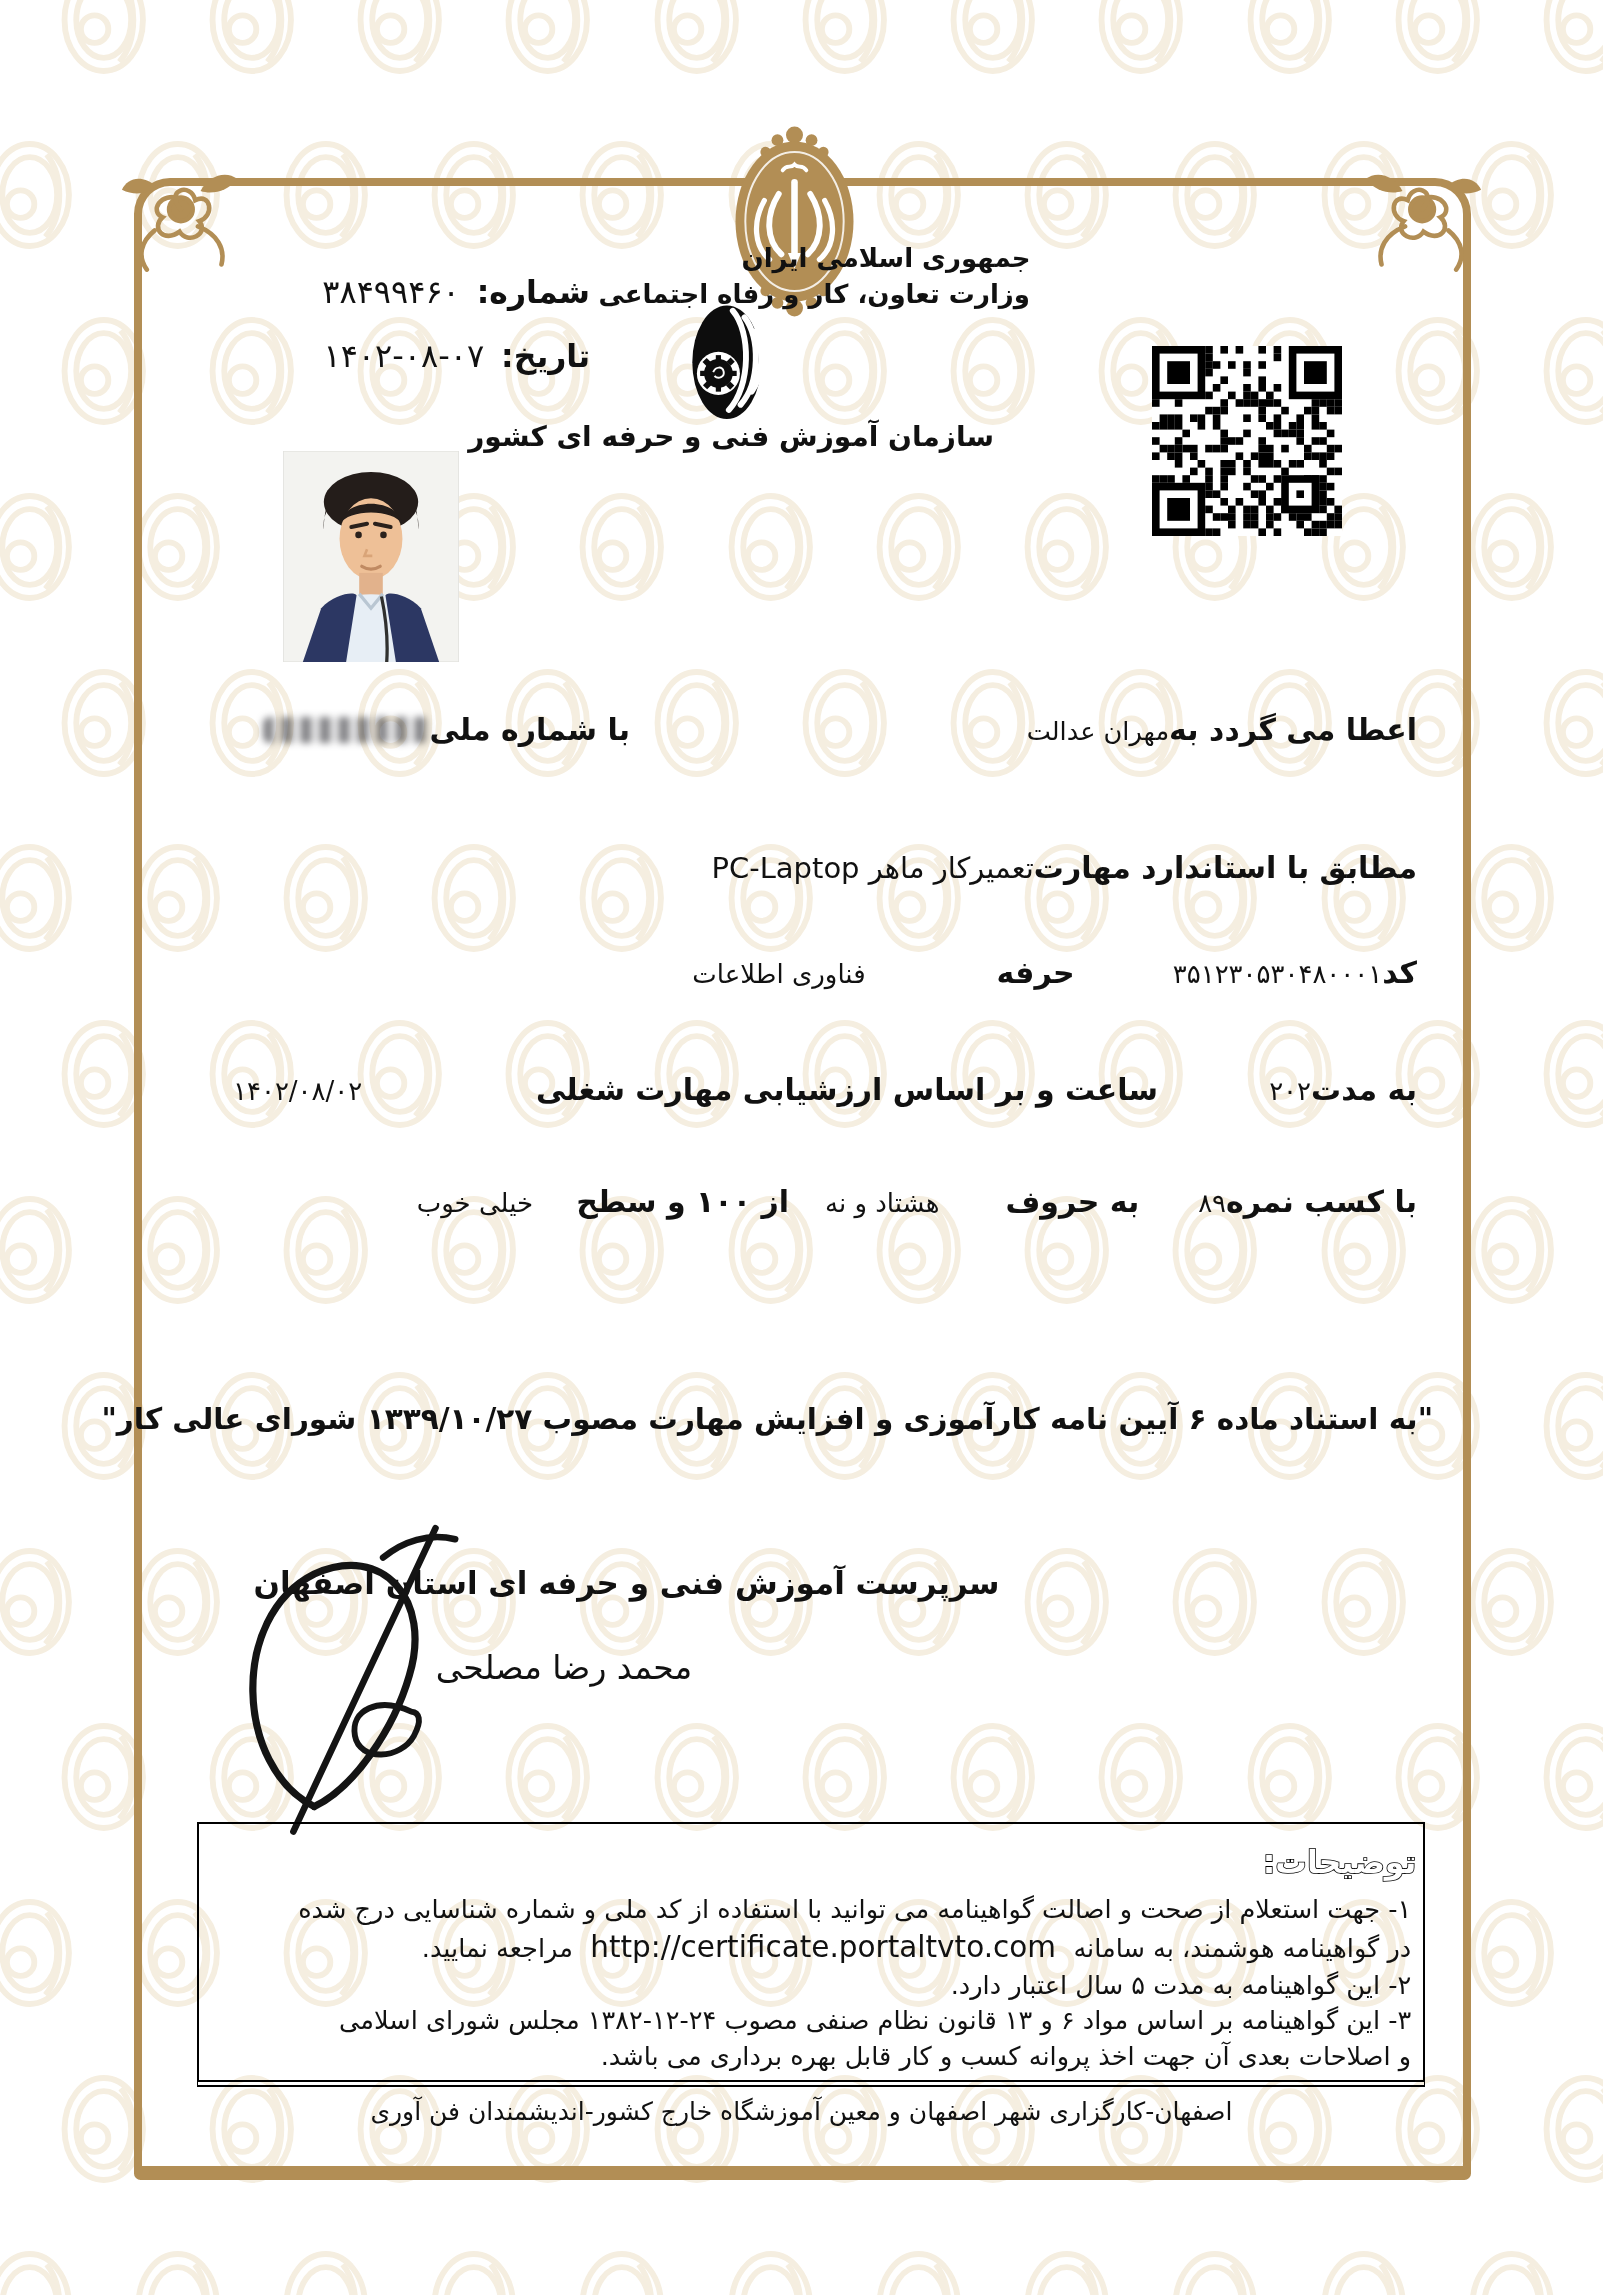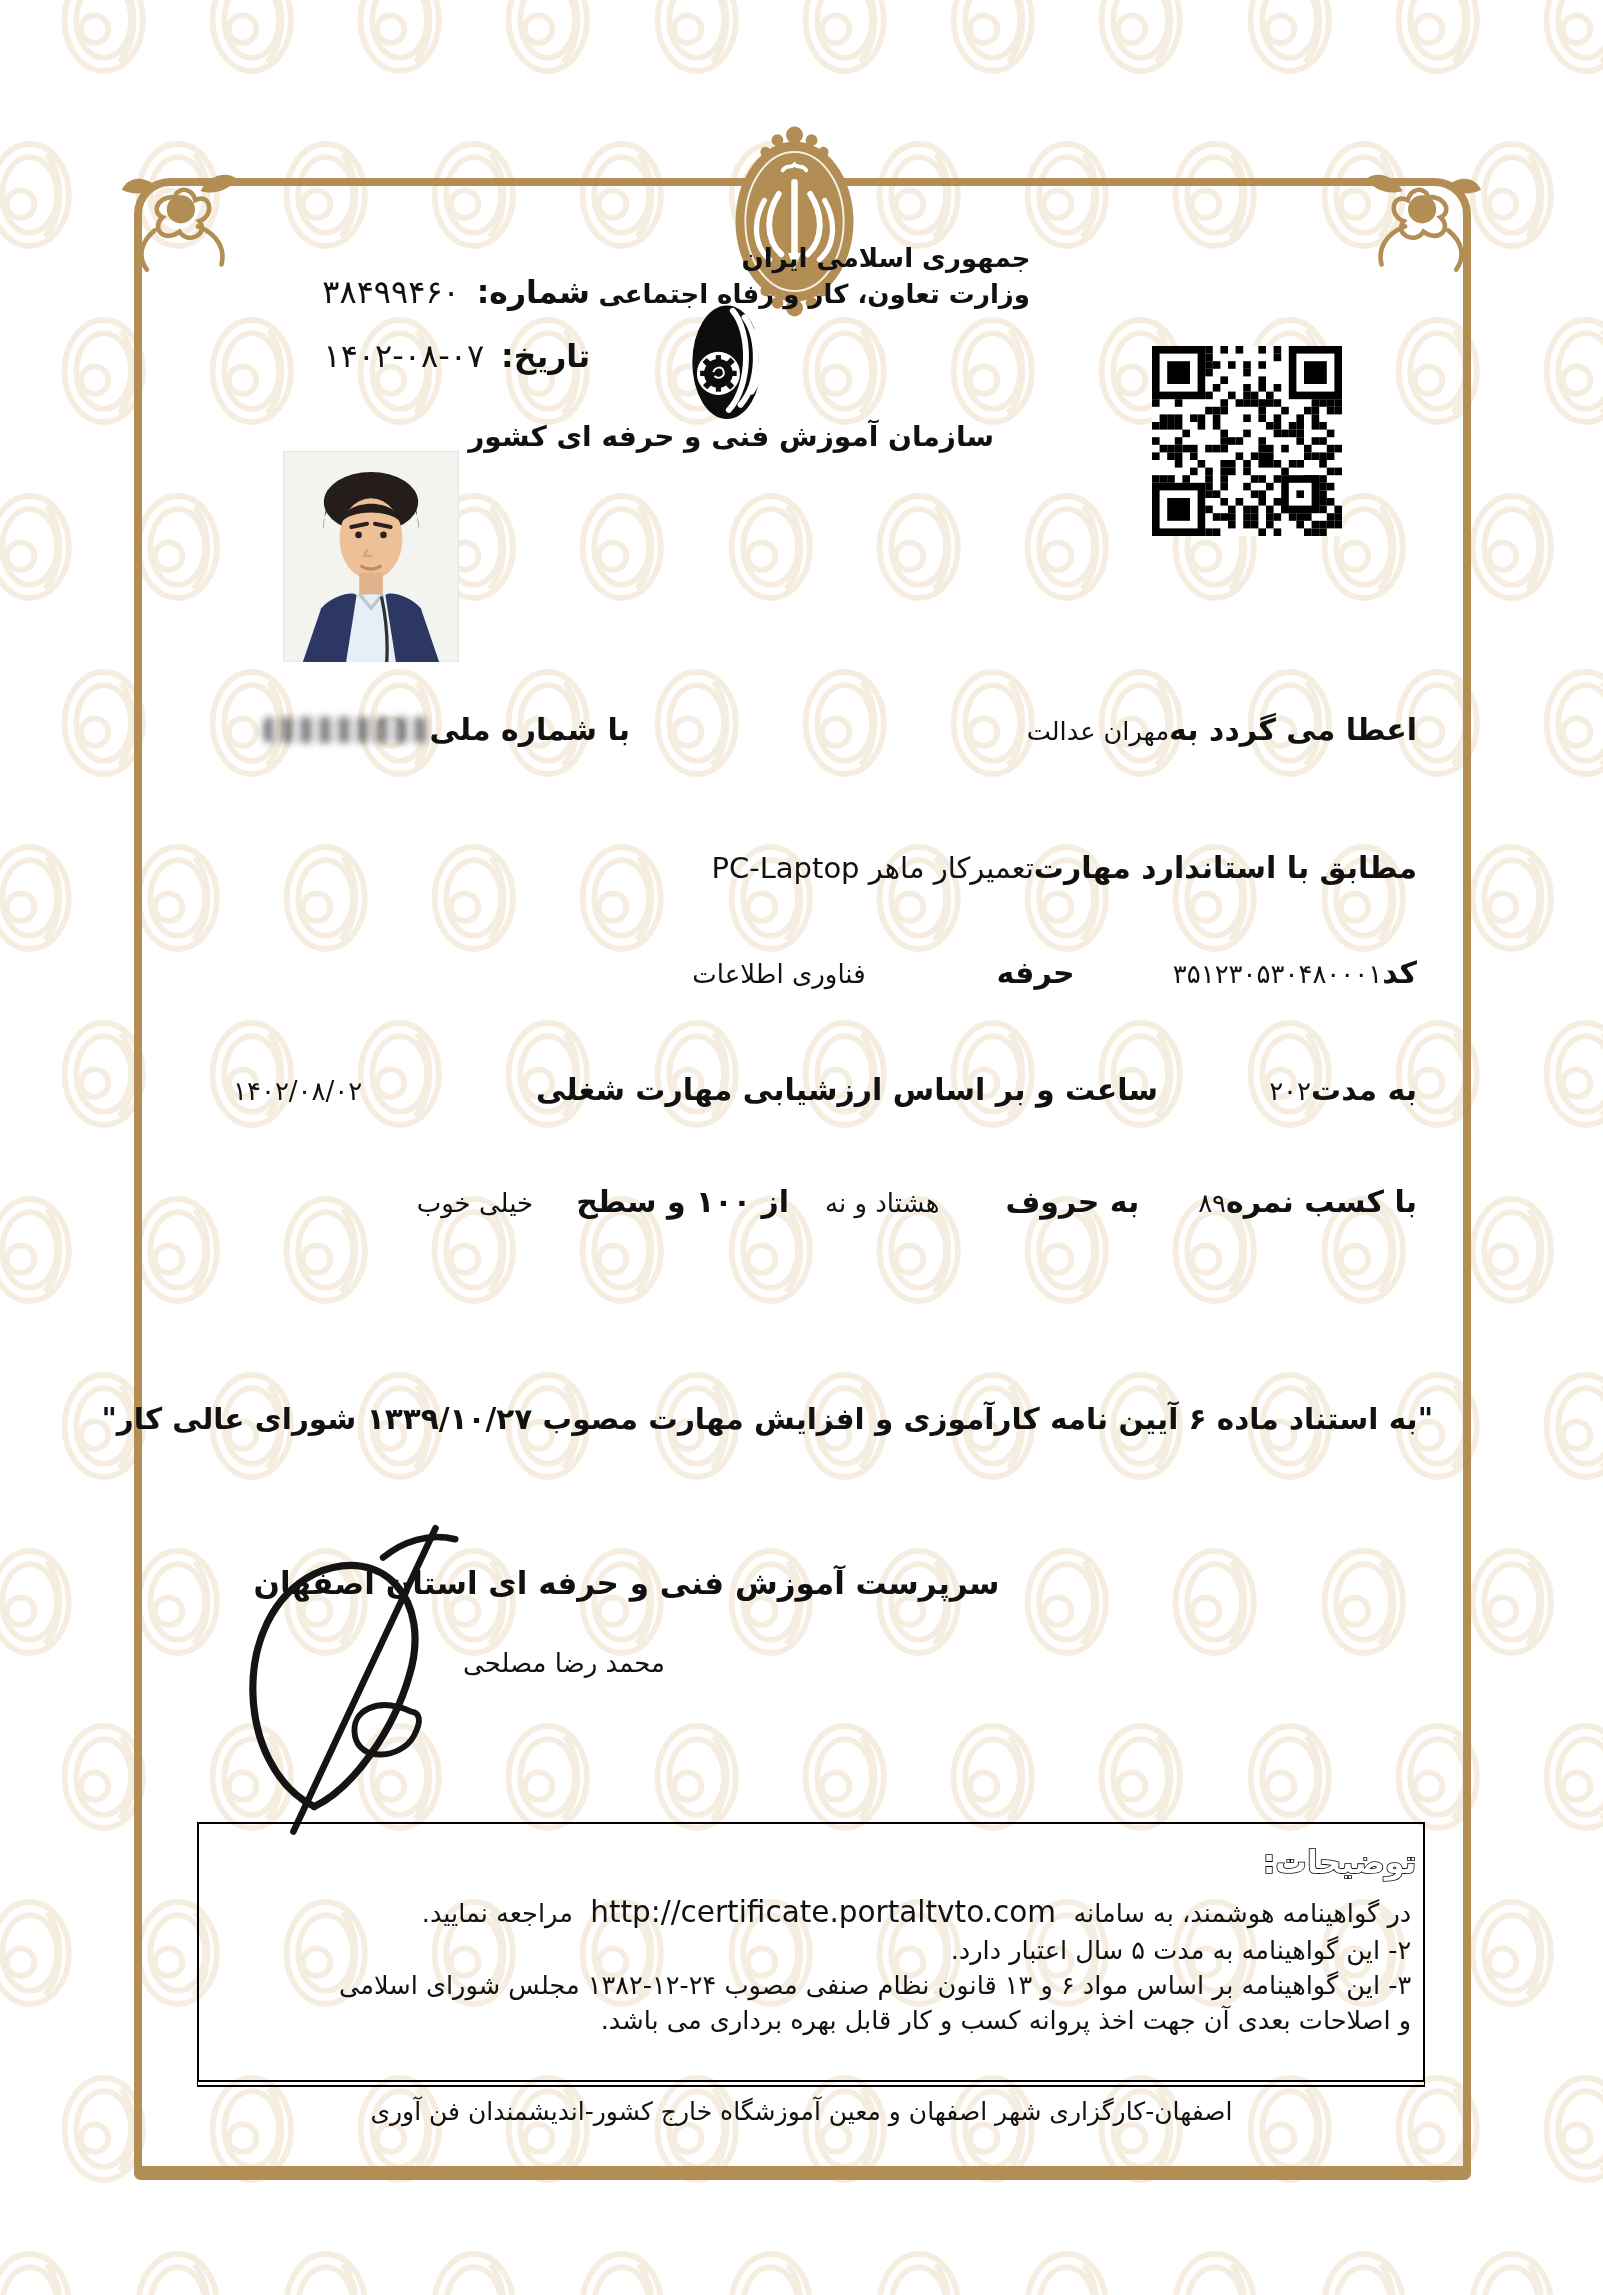--- a/index.html
+++ b/index.html
@@ -34,21 +34,21 @@
   .push-left{margin-right:auto;}
   .nid-blur{width:167px;height:26px;border-radius:6.6px;align-self:center;
             background:repeating-linear-gradient(90deg,rgba(45,45,50,.6) 0 9.8px,rgba(130,130,135,.18) 9.8px 19px);
             filter:blur(3.9px);}
   
   .quote{position:absolute;left:167px;width:1266px;top:1402px;text-align:center;direction:rtl;
          font-size:29.5px;font-weight:bold;white-space:nowrap;}
   
   .sig-title{position:absolute;left:228px;width:797px;top:1565px;text-align:center;direction:rtl;
              font-size:31px;font-weight:bold;white-space:nowrap;}
-  .sig-name{position:absolute;left:328px;width:472px;top:1648px;text-align:center;direction:rtl;font-size:26px;}
+  .sig-name{position:absolute;left:328px;width:472px;top:1648px;text-align:center;direction:rtl;font-size:33px;}
   
   .notes-box{position:absolute;left:197px;top:1822px;width:1228px;height:265px;box-sizing:border-box;
              border:2.6px solid #000;border-bottom:7.9px double #000;}
   .notes-header{position:absolute;right:6.6px;top:19.7px;font-size:31.5px;font-weight:bold;direction:rtl;
                 color:#fff;-webkit-text-stroke:1.6px #000;paint-order:stroke fill;white-space:nowrap;}
   .notes-body{position:absolute;right:11.8px;left:11.8px;top:68px;direction:rtl;font-size:25.6px;line-height:1.38;}
   .notes-body .nline{display:block;text-align:right;white-space:nowrap;}
   .url{font-size:29.5px;margin:0 9.2px;unicode-bidi:embed;direction:ltr;display:inline-block;}
   
   .footer-line{position:absolute;left:211px;width:1181px;top:2097px;text-align:center;direction:rtl;font-size:25px;white-space:nowrap;}
@@ -1981,20 +1981,21 @@
         <path d="M150 480 C 30 420 20 190 150 125 C 255 78 330 165 295 280 C 272 360 212 450 150 480" stroke-width="11"></path>
         <path d="M255 100 C 285 75 325 62 365 72" stroke-width="10"></path>
         <path d="M335 55 L118 518" stroke-width="10"></path>
         <path d="M298 335 C 248 312 205 332 212 372 C 219 412 282 408 302 372 C 315 348 310 336 298 335" stroke-width="9"></path>
       </g>
     </svg>
 
     <div class="notes-box">
       <div class="notes-header">توضیحات:</div>
       <div class="notes-body">
+        <span class="nline">۱- جهت استعلام از صحت و اصالت گواهینامه می توانید با استفاده از کد ملی و شماره شناسایی درج شده</span>
         <span class="nline">
           <span>در گواهینامه هوشمند، به سامانه</span>
           <span class="url">http://certificate.portaltvto.com</span>
           <span>مراجعه نمایید.</span>
         </span>
         <span class="nline">۲- این گواهینامه به مدت ۵ سال اعتبار دارد.</span>
         <span class="nline">۳- این گواهینامه بر اساس مواد ۶ و ۱۳ قانون نظام صنفی مصوب ۲۴-۱۲-۱۳۸۲ مجلس شورای اسلامی</span>
         <span class="nline">و اصلاحات بعدی آن جهت اخذ پروانه کسب و کار قابل بهره برداری می باشد.</span>
       </div>
     </div>

